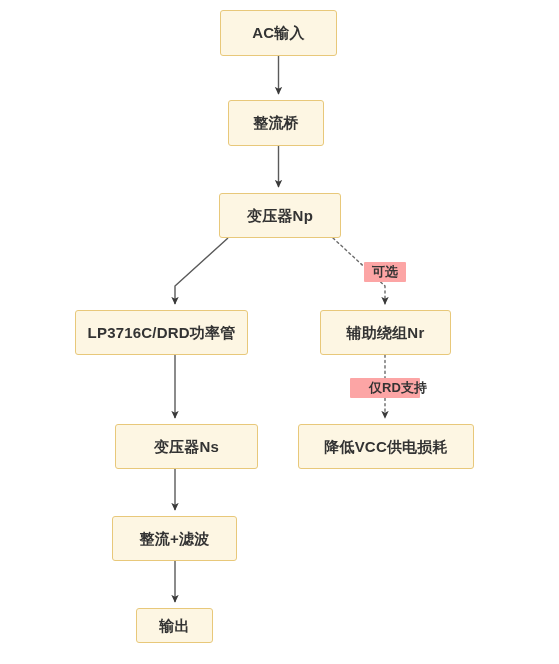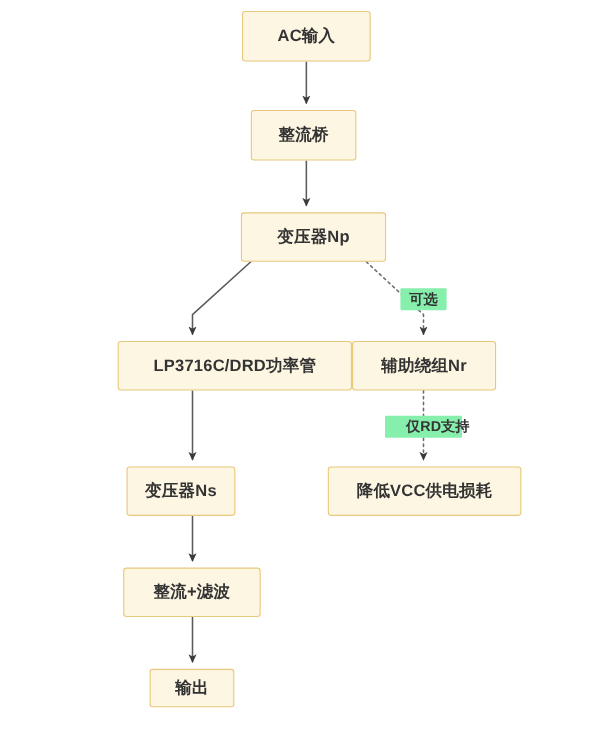--- a/index.html
+++ b/index.html
@@ -41,21 +41,21 @@
     justify-content: center;
     color: #333333;
     font-size: 15px;
     line-height: 1.2;
     letter-spacing: 0.2px;
     white-space: nowrap;
   }
   .edge-label {
     position: absolute;
     box-sizing: border-box;
-    background: #86efac;
+    background: #fca5a5;
     color: #333333;
     font-size: 13px;
     line-height: 1.25;
     padding: 1px 2px;
     white-space: nowrap;
     display: flex;
     align-items: center;
     justify-content: center;
     border-radius: 1px;
   }
@@ -93,33 +93,33 @@
   </svg>
 
   <div class="node" style="left:220px; top:10px; width:117px; height:46px;">
     <span>AC输入</span>
   </div>
 
   <div class="node" style="left:228px; top:100px; width:96px; height:46px;">
     <span>整流桥</span>
   </div>
 
-  <div class="node" style="left:219px; top:193px; width:132px; height:45px;align-items:center;">
+  <div class="node" style="left:219px; top:193px; width:122px; height:45px;align-items:center;">
     <span>变压器Np</span>
   </div>
 
-  <div class="node" style="left:75px; top:310px; width:213px; height:45px;margin-left:32px;">
+  <div class="node" style="left:75px; top:310px; width:173px; height:45px;">
     <span>LP3716C/DRD功率管</span>
   </div>
 
   <div class="node" style="left:320px; top:310px; width:131px; height:45px;">
     <span>辅助绕组Nr</span>
   </div>
 
-  <div class="node" style="left:115px; top:424px; width:99px; height:45px;">
+  <div class="node" style="left:115px; top:424px; width:143px; height:45px;">
     <span>变压器Ns</span>
   </div>
 
   <div class="node" style="left:112px; top:516px; width:125px; height:45px;">
     <span>整流+滤波</span>
   </div>
 
   <div class="node" style="left:298px; top:424px; width:176px; height:45px;">
     <span>降低VCC供电损耗</span>
   </div>

